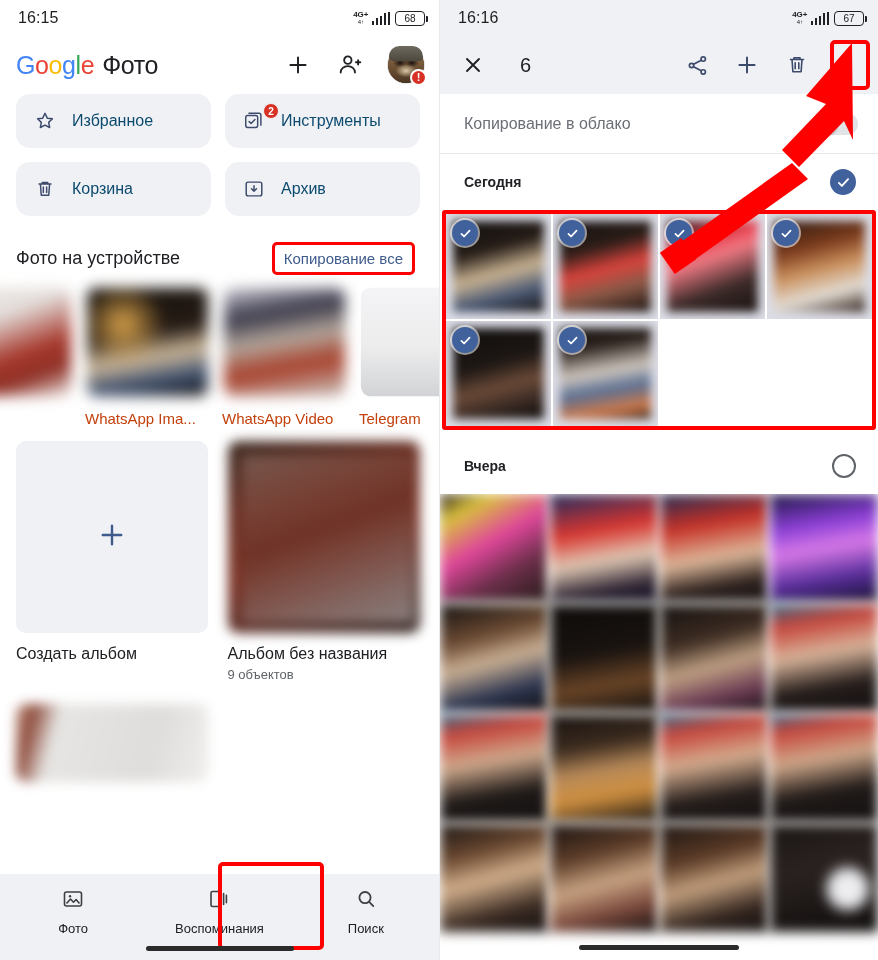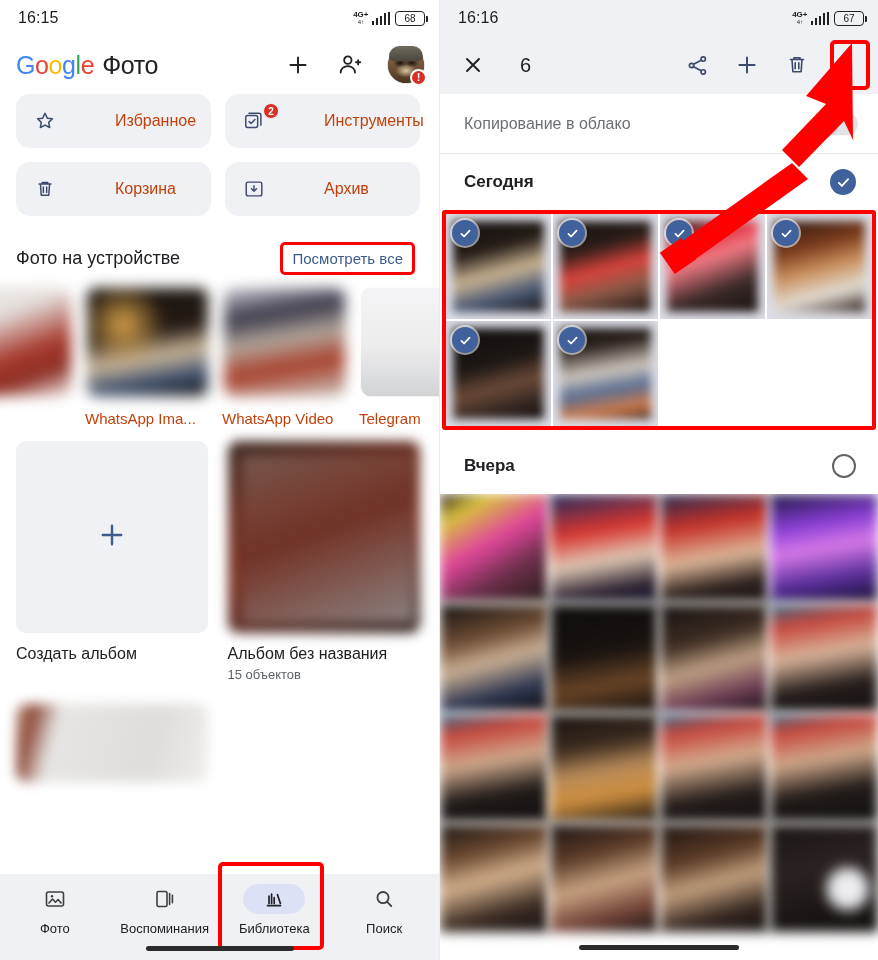--- a/index.html
+++ b/index.html
@@ -95,21 +95,21 @@
   
   .content { flex: 1 1 auto; overflow: hidden; position: relative; }
 
   
   .chips { display: flex; flex-wrap: wrap; gap: 14px; padding: 0 16px; }
   .chip {
     width: 195px; height: 54px; background: #f0f1f5; border-radius: 14px;
     display: flex; align-items: center; gap: 16px; padding: 0 18px;
     position: relative;
   }
-  .chip .lbl { font-size: 16px; color: #c2410c; margin-left: 43px; }
+  .chip .lbl { font-size: 16px; color: #0c4a6e; }
   .chip .ci { color: #3c4a6b; display: flex; align-items: center; }
   .chip .count-badge {
     position: absolute; left: 38px; top: 9px;
     background: #D93025; color: #fff; font-size: 10px; font-weight: bold;
     min-width: 16px; height: 16px; border-radius: 8px;
     display: flex; align-items: center; justify-content: center;
     border: 1.5px solid #f0f1f5; padding: 0 3px;
   }
 
   
@@ -221,21 +221,21 @@
   }
   .toggle .knob {
     width: 22px; height: 22px; border-radius: 50%; background: #c9cbd0;
     position: absolute; left: 0; box-shadow: 0 1px 2px rgba(0,0,0,.18);
   }
 
   .dayhead {
     height: 56px; display: flex; align-items: center; justify-content: space-between;
     padding: 0 22px 0 24px; flex: 0 0 auto;
   }
-  .dayhead .dtitle { font-size: 17px; font-weight: bold; color: #202124; }
+  .dayhead .dtitle { font-size: 14px; font-weight: bold; color: #202124; }
   .check-on {
     width: 26px; height: 26px; border-radius: 50%; background: #41619c;
     display: flex; align-items: center; justify-content: center;
   }
   .check-off {
     width: 24px; height: 24px; border-radius: 50%;
     border: 2px solid #5f6368; background: transparent;
   }
 
   .sel-grid-wrap { position: relative; padding: 0 2px; flex: 0 0 auto; }
@@ -389,21 +389,21 @@
               <rect x="3.5" y="4.5" width="17" height="15" rx="2"></rect>
                 <path d="M12 8.5v6M9.3 11.8L12 14.5l2.7-2.7" stroke-linecap="round" stroke-linejoin="round"></path>
             </svg>
           </span>
           <span class="lbl">Архив</span>
         </div>
       </div>
 
       <div class="sect">
         <div class="sect-title">Фото на устройстве</div>
-        <div class="link link-boxed">Посмотреть все</div>
+        <div class="link link-boxed">Копирование все</div>
       </div>
 
       <div class="folders">
         <div class="folder">
           <div class="thumb th-a"></div>
           <div class="fname"></div>
         </div>
         <div class="folder">
           <div class="thumb th-b"></div>
           <div class="fname">WhatsApp Ima...</div>
@@ -428,21 +428,21 @@
                 </svg>
             </span>
           </div>
           <div class="aname">Создать альбом</div>
         </div>
         <div class="album">
           <div class="cover photo-cover">
               <div class="inner"></div>
             </div>
           <div class="aname">Альбом без названия</div>
-          <div class="acount">15 объектов</div>
+          <div class="acount">9 объектов</div>
         </div>
       </div>
 
       <div class="album-peek"></div>
     </div>
 
     <div class="bottomnav">
       <div class="navitem">
         <div class="pill">
           <svg width="24" height="24" viewBox="0 0 24 24" fill="none" stroke="currentColor" stroke-width="1.6">
@@ -454,29 +454,20 @@
         <div class="nlbl">Фото</div>
       </div>
       <div class="navitem">
         <div class="pill">
           <svg width="24" height="24" viewBox="0 0 24 24" fill="none" stroke="currentColor" stroke-width="1.6">
             <rect x="4" y="4.5" width="10" height="15" rx="1.6"></rect>
               <path d="M16.6 6.5v11M19.4 8.3v7.4" stroke-linecap="round"></path>
           </svg>
         </div>
         <div class="nlbl">Воспоминания</div>
-      </div>
-      <div class="navitem active">
-        <div class="pill">
-          <svg width="24" height="24" viewBox="0 0 24 24" fill="none" stroke="#202124" stroke-width="1.7" stroke-linecap="round">
-            <path d="M7 16.5V9M9.6 16.5V7.2M12.2 16.5v-6M15.4 7.6l3 8.9"></path>
-              <path d="M5.5 18.6h13"></path>
-          </svg>
-        </div>
-        <div class="nlbl">Библиотека</div>
       </div>
       <div class="navitem">
         <div class="pill">
           <svg width="24" height="24" viewBox="0 0 24 24" fill="none" stroke="currentColor" stroke-width="1.8">
             <circle cx="11" cy="10.6" r="5.6"></circle>
               <path d="M15.2 14.9l4.1 4.2" stroke-linecap="round"></path>
           </svg>
         </div>
         <div class="nlbl">Поиск</div>
       </div>

